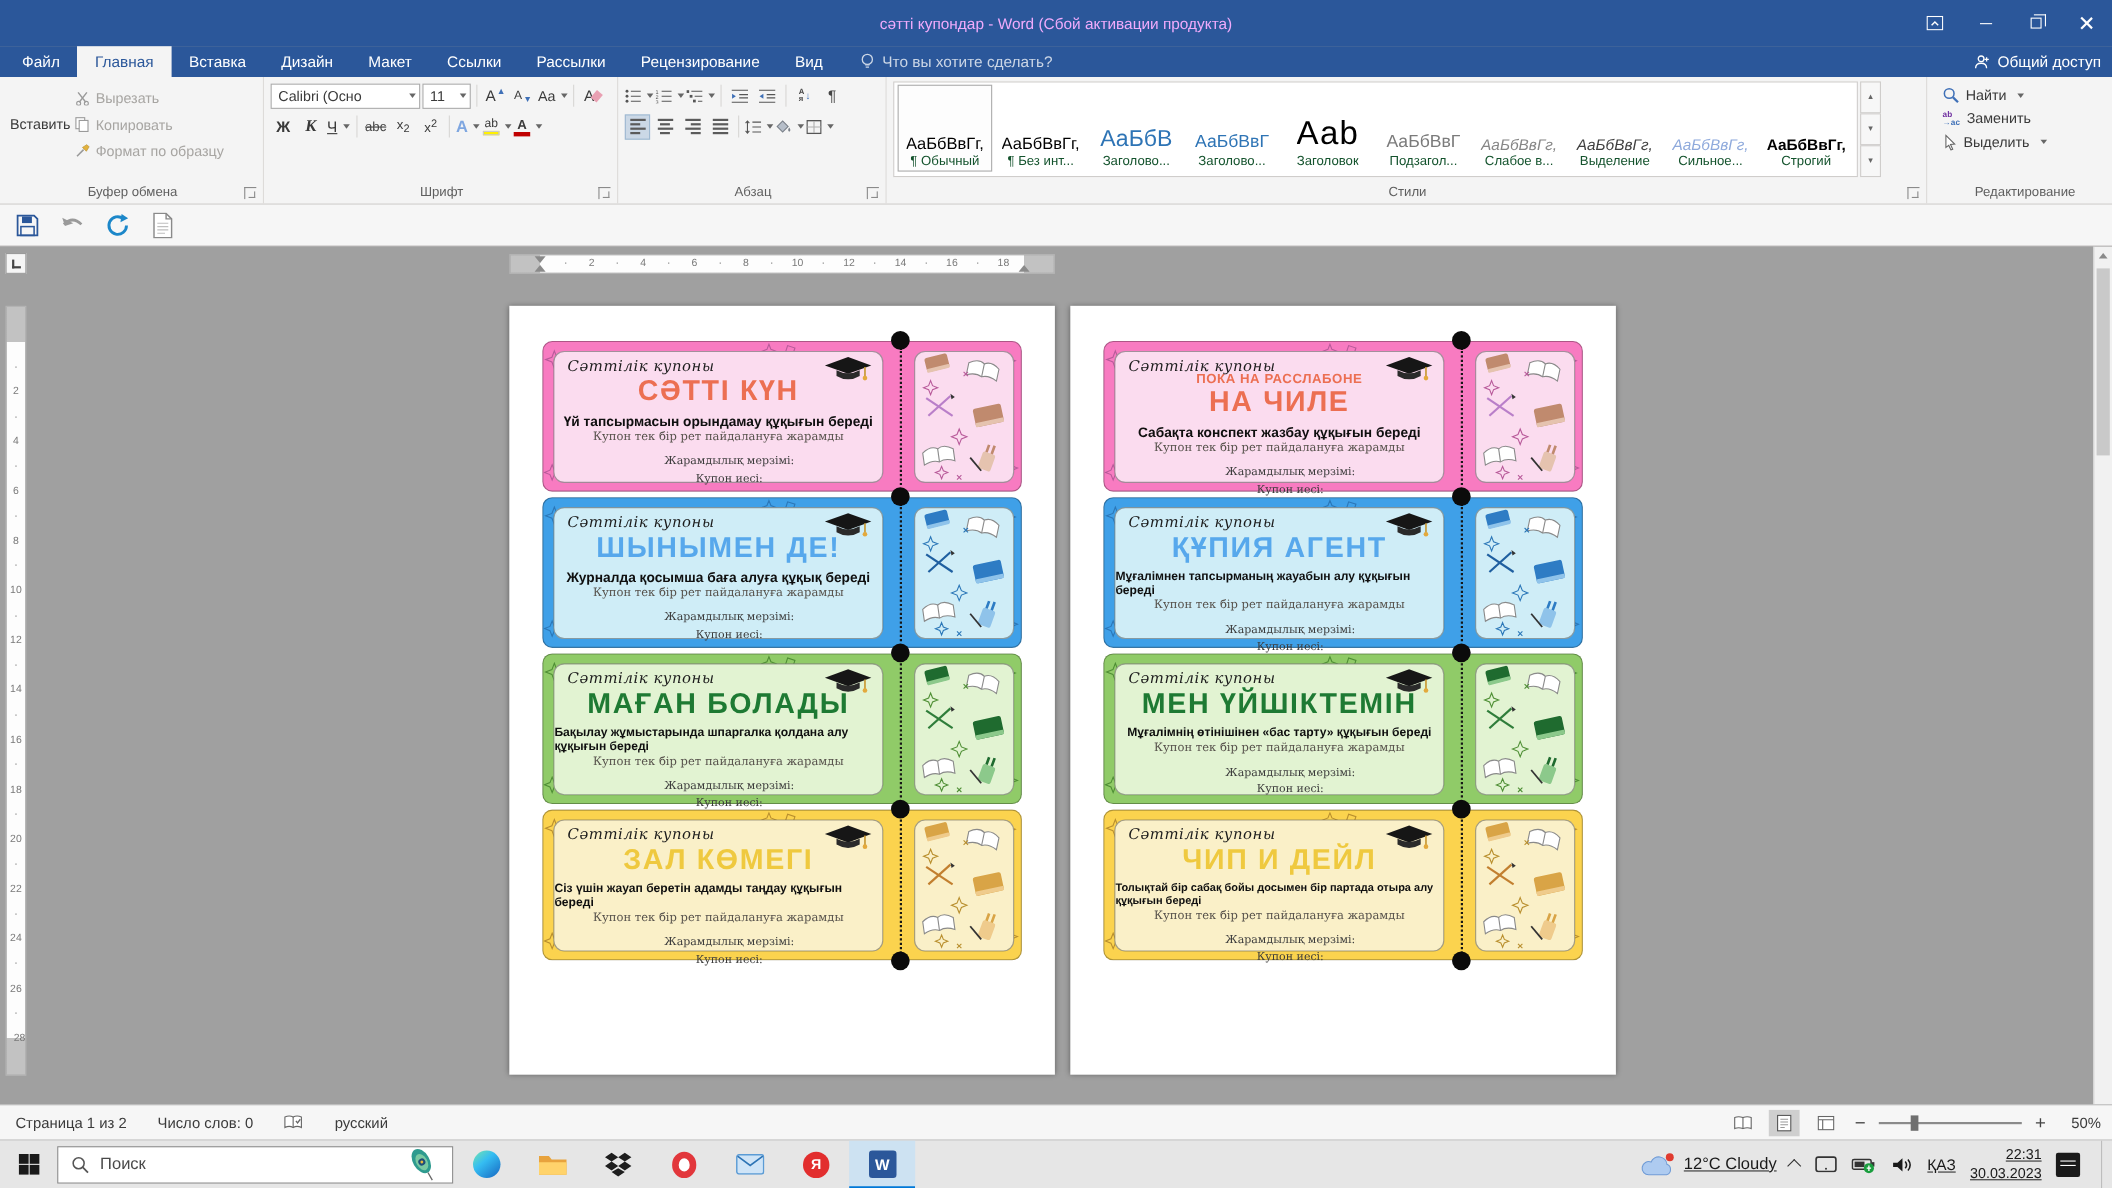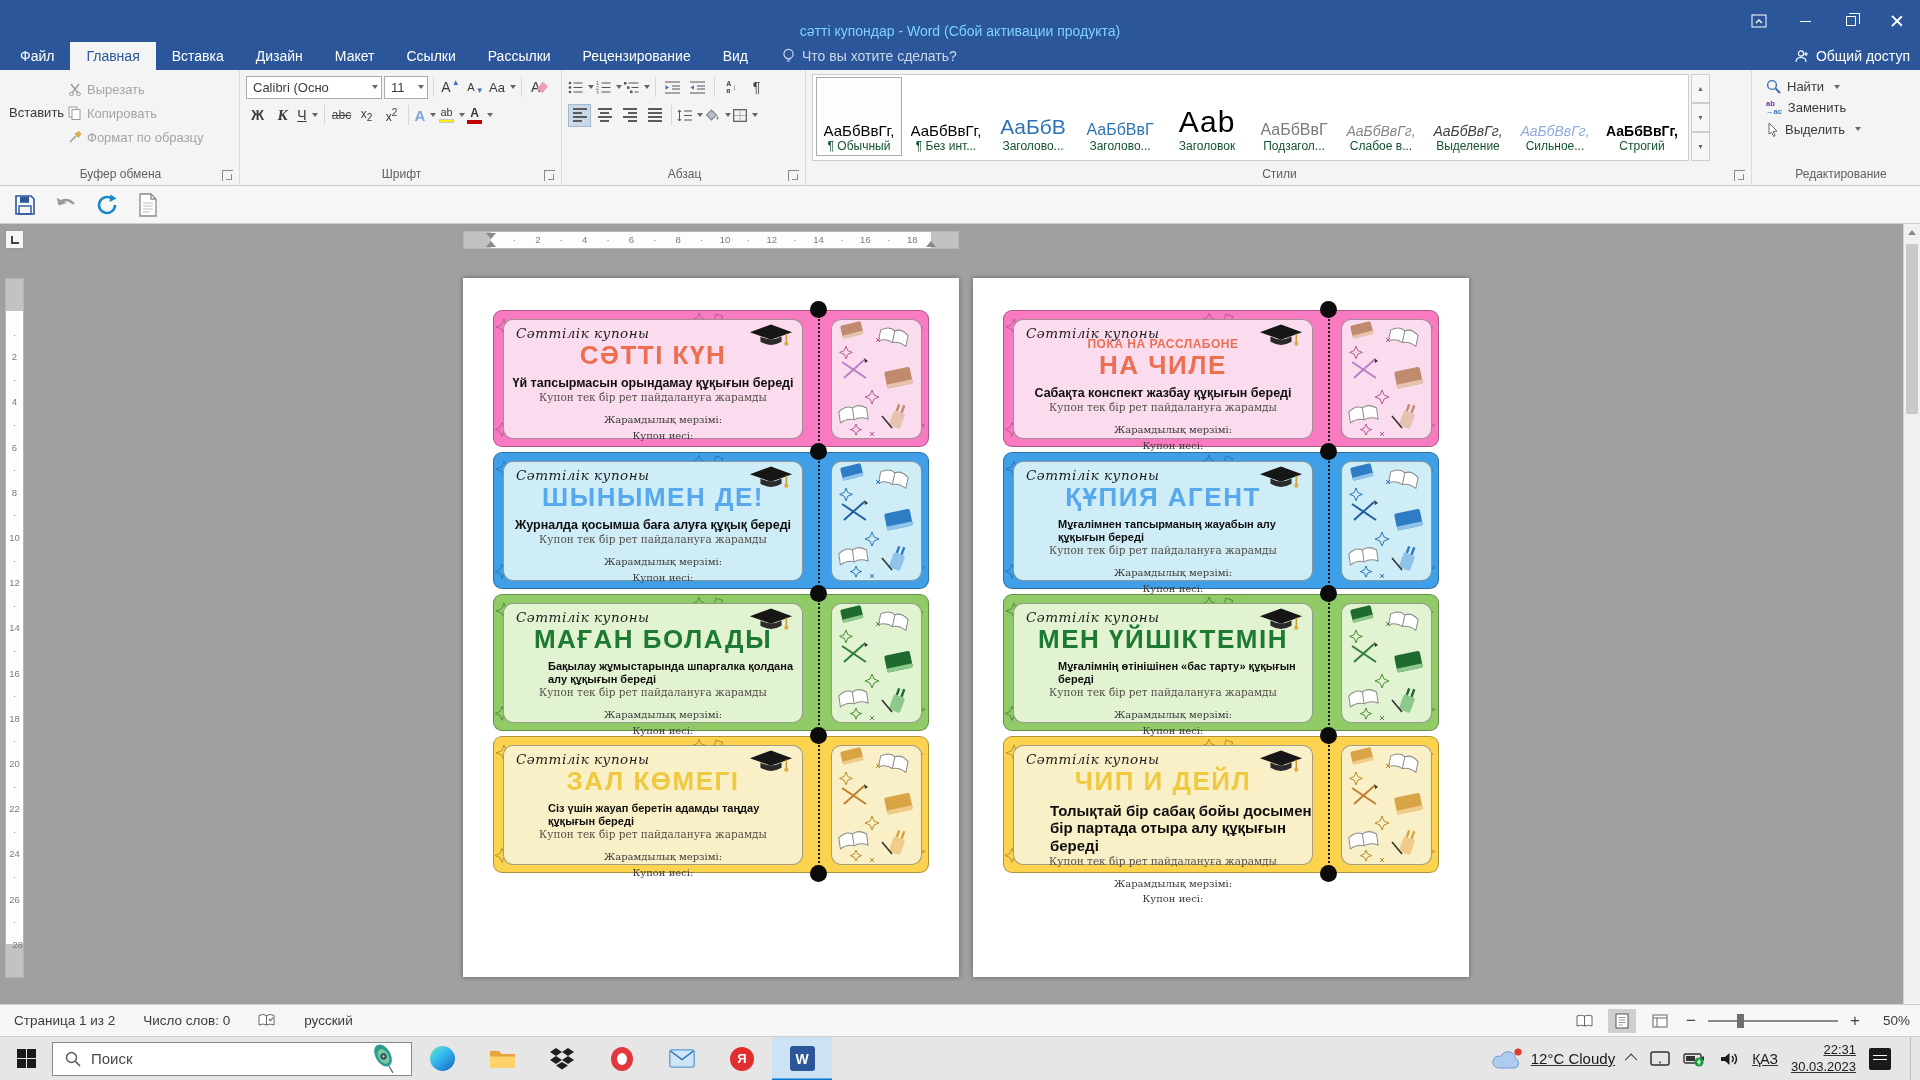--- a/index.html
+++ b/index.html
@@ -2,21 +2,21 @@
 <html><head>
 <meta charset="utf-8">
 <style>
   * { box-sizing: border-box; margin:0; padding:0; }
   html,body { width:1920px; height:1080px; overflow:hidden; }
   body { font-family:"Liberation Sans","DejaVu Sans",sans-serif; font-size:13px; color:#333; }
   #app { position:relative; width:1920px; height:1080px; background:#A0A0A0; }
 
   
   .titlebar { position:relative; height:42px; background:#2B579A; display:flex; align-items:center; }
-  .win-title { position:absolute; left:0; right:0; top:10px; height:42px; display:flex; align-items:center; justify-content:center; color:#7dd3fc; font-size:14px; pointer-events:none; }
+  .win-title { position:absolute; left:0; right:0; top:0; height:42px; display:flex; align-items:center; justify-content:center; color:#f0abfc; font-size:14px; pointer-events:none; }
   .win-controls { position:absolute; right:0; top:0; height:42px; display:flex; }
   .wbtn { width:46px; height:42px; display:flex; align-items:center; justify-content:center; color:#fff; }
   .min-glyph { width:11px; height:1px; background:#fff; }
   .restore-glyph { position:relative; width:10px; height:10px; border:1px solid #fff; background:#2B579A; }
   .restore-glyph::before { content:""; position:absolute; left:2px; top:-4px; width:10px; height:10px; border:1px solid #fff; border-bottom:none; border-left:none; }
   .close-glyph { position:relative; width:12px; height:12px; }
   .close-glyph::before,.close-glyph::after { content:""; position:absolute; left:5px; top:-1px; width:1.5px; height:14px; background:#fff; }
   .close-glyph::before { transform:rotate(45deg);} .close-glyph::after{ transform:rotate(-45deg);}
 
   
@@ -93,21 +93,21 @@
   .hole { position:absolute; left:316px; width:17px; height:17px; background:#0b0b0b; border-radius:50%; z-index:3; }
   .hole-top { top:-10px; } .hole-bottom { bottom:-10px; }
   .panel { position:absolute; left:9px; top:8px; width:300px; height:120px; background:var(--inner); border:1px solid rgba(0,0,0,.35); border-radius:10px; display:flex; flex-direction:column; align-items:center; }
   .script { position:absolute; left:12px; top:5px; font-family:"DejaVu Serif",serif; font-style:italic; font-size:13.5px; color:#1c1c1c; letter-spacing:.5px; }
   .cap { position:absolute; right:8px; top:3px; width:46px; height:27px; }
   .subtitle { margin-top:18px; font-size:12px; font-weight:bold; color:var(--title); letter-spacing:.5px; line-height:1; }
   .c-title { margin-top:22px; font-size:26px; font-weight:bold; color:var(--title); letter-spacing:1.5px; line-height:1; }
   .has-sub .c-title { margin-top:2px; }
   .underline { width:82%; height:1px; background:#4a4a4a; margin:4px auto 4px; }
   .c-body { font-size:12.5px; font-weight:bold; color:#0f0f0f; line-height:1.15; }
-  .c-body.mid { font-size:11px;margin-left:44px; } .c-body.small { font-size:15px;padding-left:36px; }
+  .c-body.mid { font-size:11px; } .c-body.small { font-size:10px; }
   .c-note { font-size:10.5px; color:#55504a; margin-top:1px; font-family:"DejaVu Serif",serif; }
   .c-meta { margin-top:9px; font-size:10px; color:#3b3b3b; line-height:1.55; text-align:center; transform:translateX(10px); font-family:"DejaVu Serif",serif; }
   .sep { position:absolute; left:324px; top:5px; bottom:5px; border-left:2px dotted #161616; }
   .stub { position:absolute; left:337px; top:8px; width:91px; height:120px; background:var(--inner); border:1px solid rgba(0,0,0,.35); border-radius:10px; overflow:hidden; }
   .fdeco { position:absolute; inset:0; pointer-events:none; }
 
   
   .statusbar { height:32px; background:#F6F6F6; border-top:1px solid #CFCFCF; display:flex; align-items:center; padding:0 10px 0 14px; font-size:13.5px; color:#3b3b3b; gap:28px; }
   .sb-right { margin-left:auto; display:flex; align-items:center; gap:10px; }
   .viewbtn { width:28px; height:24px; display:flex; align-items:center; justify-content:center; }

